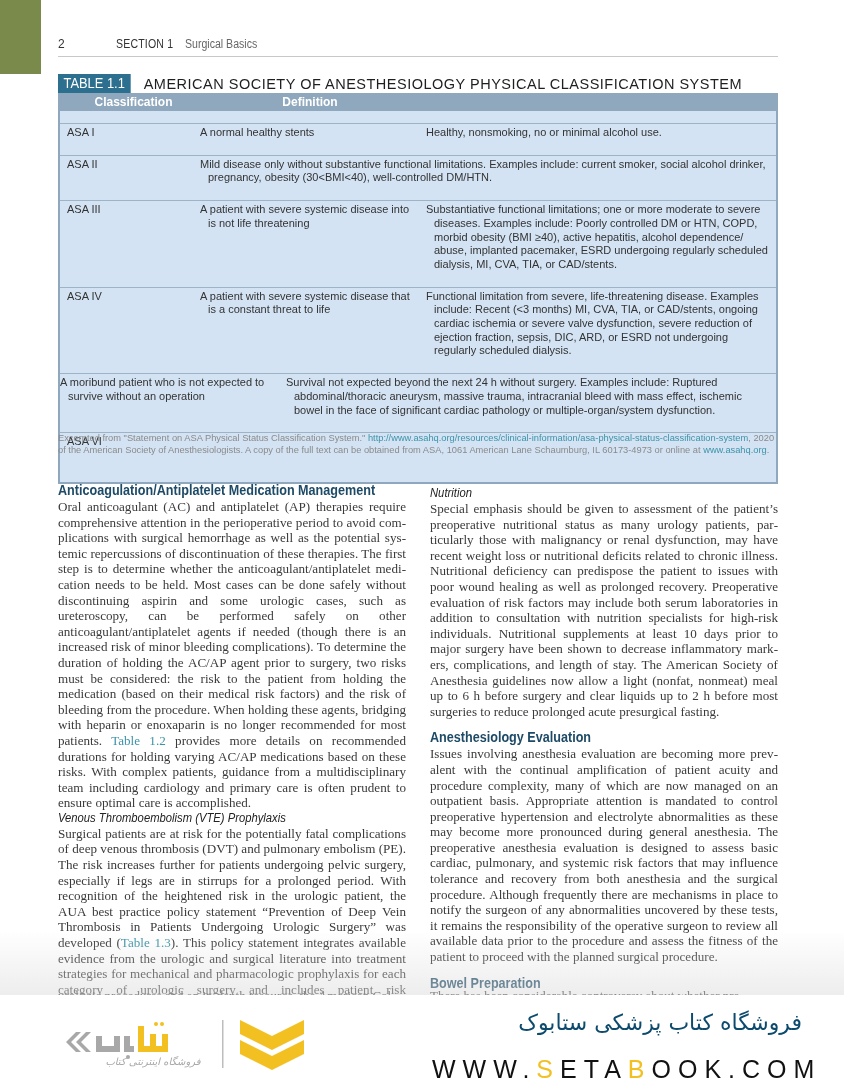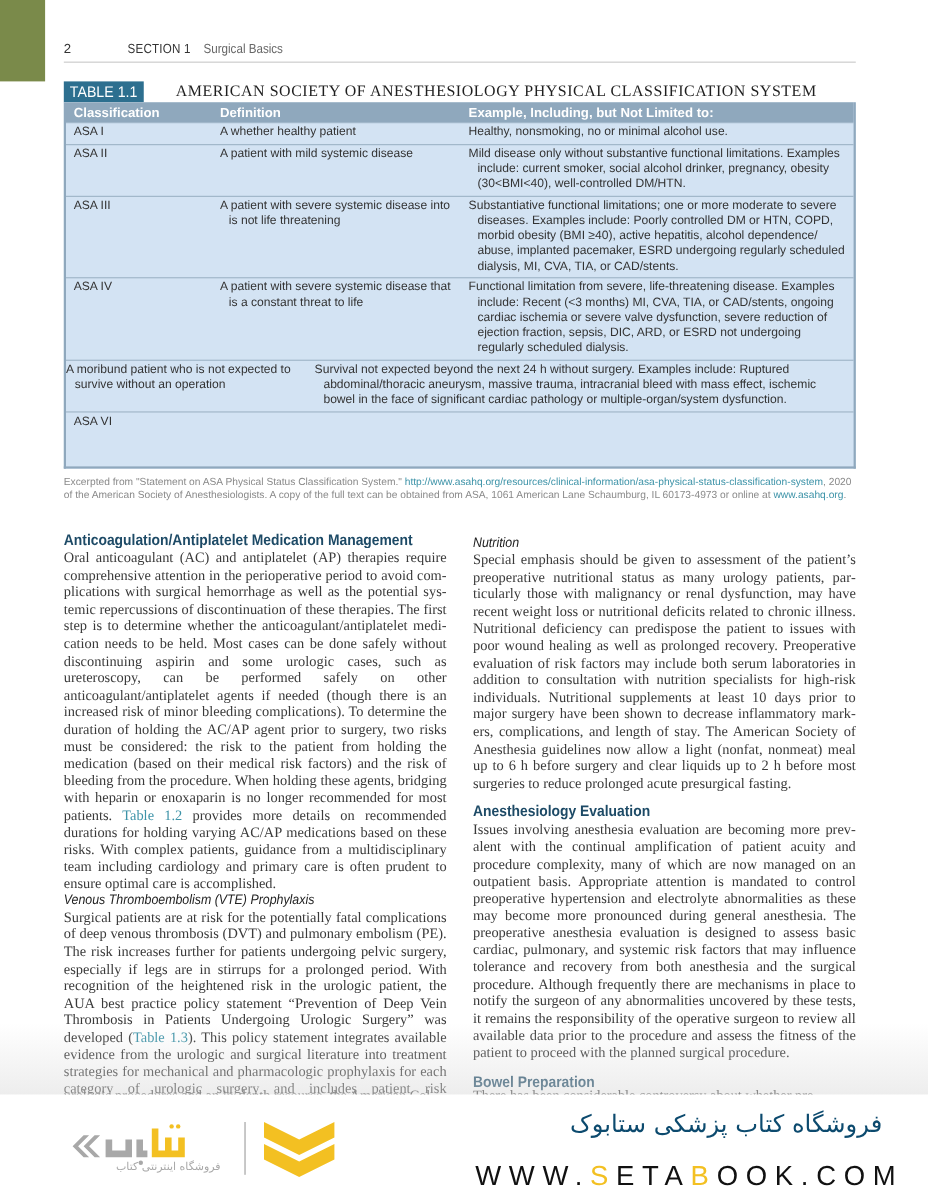--- a/index.html
+++ b/index.html
@@ -11,26 +11,26 @@
   .running-head { position: absolute; left: 58px; top: 37px; width: 720px; height: 20px;
     font-family: "Liberation Sans", sans-serif; font-size: 12px; color: #333; display: flex; align-items: baseline; }
   .running-head .pg { width: 58px; }
   .running-head .sec { font-weight: normal; letter-spacing: 0.2px; transform: scaleX(0.88); transform-origin: left; margin-right: -6px; }
   .running-head .sub { color: #666; margin-left: 10px; transform: scaleX(0.88); transform-origin: left; }
   .head-rule { position: absolute; left: 58px; top: 56px; width: 720px; height: 1px; background: #c8c8c8; }
 
   .table-title { position: absolute; left: 58px; top: 74px; display: flex; align-items: center; }
   .table-badge { background: #2d6f8f; color: #fff; font-family: "Liberation Sans", sans-serif; font-size: 14px;
     padding: 1px 6px; height: 19px; line-height: 17px; transform: scaleX(0.92); transform-origin: left; }
-  .table-caption { margin-left: 23px; font-family: Liberation Serif, serif; font-size: 14.5px; color: #1f1f1f; letter-spacing: 0.5px; }
+  .table-caption { margin-left: 7px; font-family: Liberation Sans, sans-serif; font-size: 14.5px; color: #1f1f1f; letter-spacing: 0.5px; }
 
   .asa-table { position: absolute; left: 58px; top: 93px; width: 720px; border: 2px solid #8fa8bd; border-top: none;
     font-family: "Liberation Sans", sans-serif; font-size: 11px; color: #333; background: #d3e3f3; }
-  .asa-table .thead { display: flex; background: #8fa8bd; color: #fff; font-weight: bold; font-size: 12px; height: 18px; align-items: center; }
-  .asa-table .row { display: flex; border-top: 1px solid #9db3c6; padding: 2px 0 3px; }
+  .asa-table .thead { display: flex; background: #8fa8bd; color: #fff; font-weight: bold; font-size: 12px; height: 18px; align-items: center; text-align: center; }
+  .asa-table .row { display: flex; border-top: 1px solid #9db3c6; padding: 2px 0 3px; margin-top: 12px; }
   .asa-table .c1 { width: 140px; padding-left: 7px; }
   .asa-table .c2 { width: 226px; padding-right: 6px; }
   .asa-table .c3 { flex: 1; padding-right: 6px; }
   .asa-table .cell { line-height: 13.7px; text-indent: -8px; padding-left: 8px; }
   .asa-table .c1.cell { text-indent: 0; padding-left: 7px; }
 
   .footnote { position: absolute; left: 58px; top: 432px; width: 722px; font-family: "Liberation Sans", sans-serif;
     font-size: 9.3px; line-height: 12.2px; color: #8a8a8a; }
   .footnote a, .link { color: #3d93a8; text-decoration: none; }
 
@@ -69,30 +69,28 @@
 
 <div class="table-title">
   <span class="table-badge">TABLE 1.1</span>
   <span class="table-caption">AMERICAN SOCIETY OF ANESTHESIOLOGY PHYSICAL CLASSIFICATION SYSTEM</span>
 </div>
 
 <div class="asa-table">
   <div class="thead">
     <div class="c1">Classification</div>
     <div class="c2">Definition</div>
-    <div class="c3">Example, Including, but Not Limited to:</div>
   </div>
   <div class="row">
     <div class="c1 cell">ASA I</div>
-    <div class="c2 cell">A whether healthy patient</div>
+    <div class="c2 cell">A normal healthy stents</div>
     <div class="c3 cell">Healthy, nonsmoking, no or minimal alcohol use.</div>
   </div>
   <div class="row">
     <div class="c1 cell">ASA II</div>
-    <div class="c2 cell">A patient with mild systemic disease</div>
     <div class="c3 cell">Mild disease only without substantive functional limitations. Examples include: current smoker, social alcohol drinker, pregnancy, obesity (30&lt;BMI&lt;40), well-controlled DM/HTN.</div>
   </div>
   <div class="row">
     <div class="c1 cell">ASA III</div>
     <div class="c2 cell">A patient with severe systemic disease into is not life threatening</div>
     <div class="c3 cell">Substantiative functional limitations; one or more moderate to severe diseases. Examples include: Poorly controlled DM or HTN, COPD, morbid obesity (BMI ≥40), active hepatitis, alcohol dependence/ abuse, implanted pacemaker, ESRD undergoing regularly scheduled dialysis, MI, CVA, TIA, or CAD/stents.</div>
   </div>
   <div class="row">
     <div class="c1 cell">ASA IV</div>
     <div class="c2 cell">A patient with severe systemic disease that is a constant threat to life</div>
@@ -146,19 +144,19 @@
 
     <path d="M76 40 L76 14 L82 14 L82 34 L88 34 L88 22 L94 22 L94 34 L100 34 L100 22 L106 22 L106 40 Z" fill="#f3c022"></path>
     <circle cx="94" cy="12" r="2" fill="#f3c022"></circle>
       <circle cx="100" cy="12" r="2" fill="#f3c022"></circle>
 
     <rect x="160" y="8" width="1.5" height="48" fill="#bdbdbd"></rect>
 
     <path d="M178 8 L210 24 L242 8 L242 22 L210 38 L178 22 Z" fill="#f3c022"></path>
     <path d="M178 28 L210 44 L242 28 L242 42 L210 58 L178 42 Z" fill="#f3c022"></path>
   </svg>
-  <div style="position:absolute;left:36px;top:44px;width:110px;font-family:'DejaVu Sans',sans-serif;font-size:10px;color:#a8a8a8;direction:rtl;text-align:center;">فروشگاه اینترنتی کتاب</div>
+  <div style="position:absolute;left:36px;top:44px;width:110px;font-family:'DejaVu Sans',sans-serif;font-size:10px;color:#a8a8a8;direction:rtl;text-align:center;font-style:italic;">فروشگاه اینترنتی کتاب</div>
 </div>
 
 <div class="banner-text">
   <div class="banner-fa">فروشگاه کتاب پزشکی ستابوک</div>
   <div class="banner-url"><span>WWW.</span><span class="hl">S</span><span>ETA</span><span class="hl">B</span><span>OOK.COM</span></div>
 </div>
 
 </body></html>

